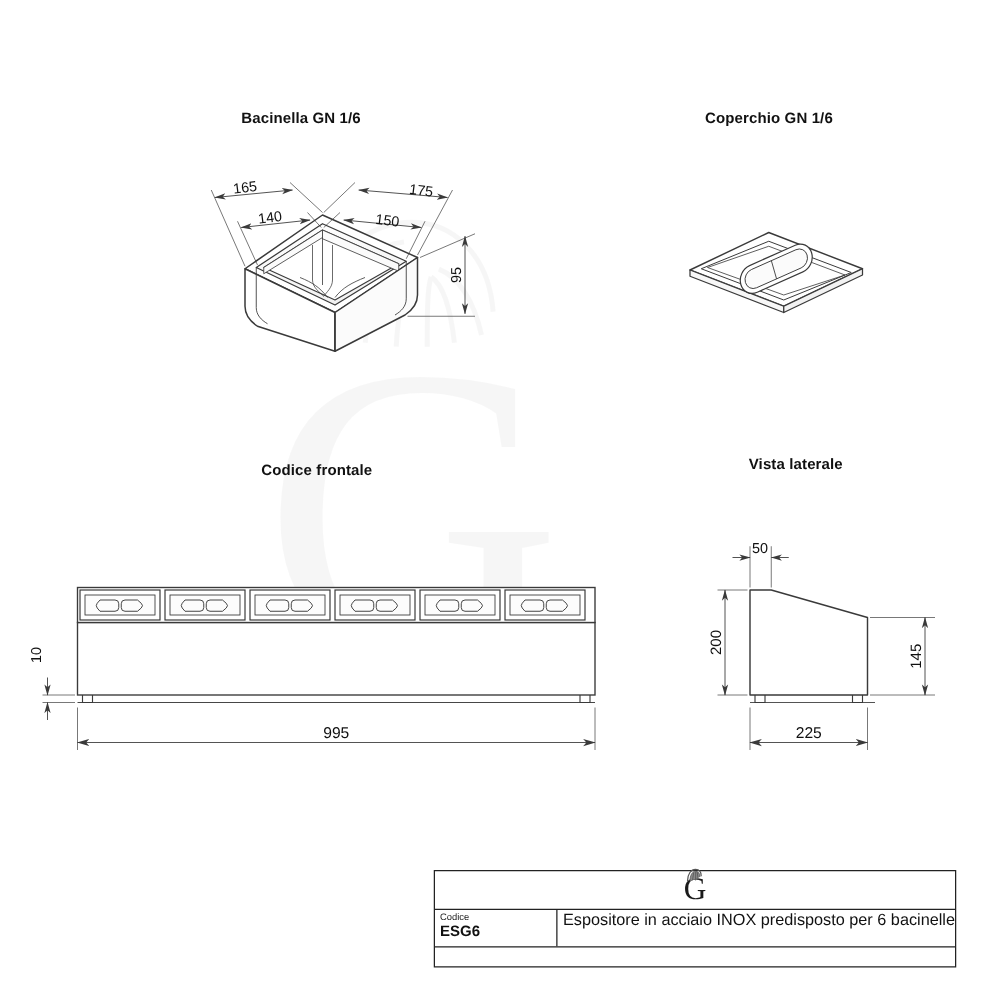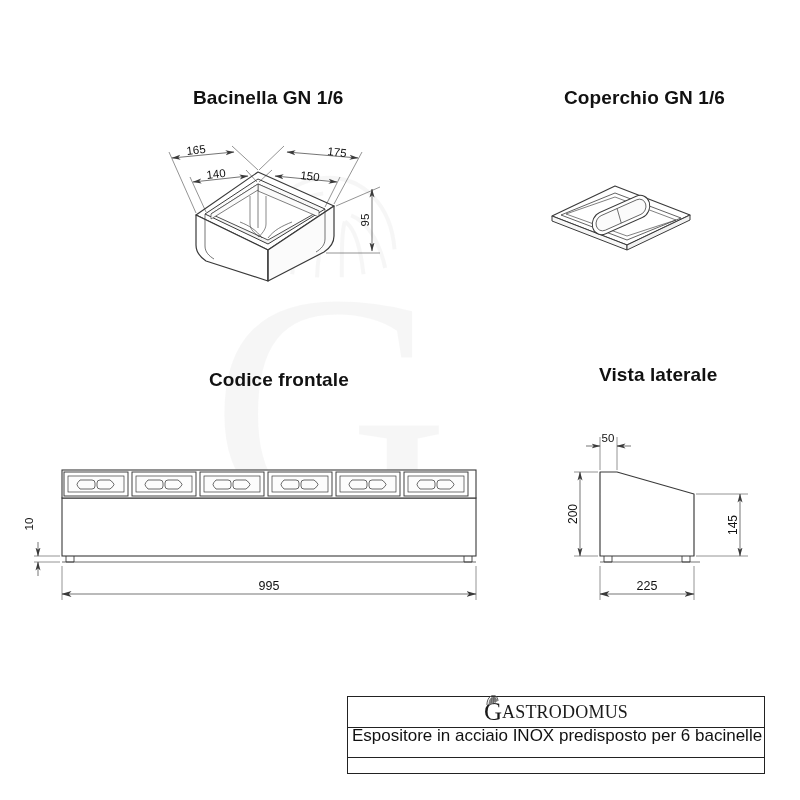--- a/index.html
+++ b/index.html
@@ -17,21 +17,21 @@
   #sheet {
     position: absolute;
     inset: 0;
     width: 800px;
     height: 800px;
   }
   .view-title {
     position: absolute;
     font-family: "Liberation Sans", sans-serif;
     font-weight: bold;
-    font-size: 19px;
+    font-size: 12px;
     color: #111111;
     white-space: nowrap;
     letter-spacing: 0.1px;
   }
   #title-bacinella { left: 193px; top: 87px; }
   #title-coperchio { left: 532px; top: 87px; margin-left: 32px; }
   #title-frontale  { left: 209px; top: 369px; }
   #title-laterale  { left: 599px; top: 364px; }
 
   
@@ -102,21 +102,21 @@
     font-family: "Liberation Sans", sans-serif;
   }
   .tb-value-code {
     font-size: 12px;
     font-weight: bold;
     color: #111111;
     line-height: 14px;
     font-family: "Liberation Sans", sans-serif;
   }
   .tb-value-descr {
-    font-size: 17px;
+    font-size: 13px;
     color: #111111;
     line-height: 14px;
     font-family: "Liberation Sans", sans-serif;
     white-space: nowrap;
   }
   #tb-foot-row {
     flex: 1;
     display: flex;
     align-items: center;
     padding-left: 5px;
@@ -365,24 +365,27 @@
       <span style="position:relative;">
         <svg id="logo-mark" width="13" height="13" viewBox="0 0 13 13">
           <path d="M1,11 C1,5 4,1.5 7.5,1.5 C10.5,1.5 12,4 12,7" fill="none" stroke="#555555" stroke-width="1"></path>
           <path d="M3,11 C3,6 5,3 7.5,3 C9.8,3 11,5 11,7.6" fill="#8a8a8a" stroke="#555555" stroke-width="0.6"></path>
           <line x1="5" y1="10.4" x2="6" y2="4" stroke="#4a4a4a" stroke-width="0.55"></line>
           <line x1="7.5" y1="10.4" x2="7.6" y2="3.3" stroke="#4a4a4a" stroke-width="0.55"></line>
           <line x1="9.6" y1="10" x2="8.8" y2="3.7" stroke="#4a4a4a" stroke-width="0.55"></line>
         </svg>
         <span class="logo-g">G</span>
       </span>
-      <span class="logo-rest">ASTRODOMUS</span>
     </div>
   </div>
 
   <div id="tb-mid-row">
+    <div id="tb-cell-codice">
+      <div class="tb-label">Codice</div>
+      <div class="tb-value-code">ESG6</div>
+    </div>
     <div id="tb-cell-descr">
       <div class="tb-value-descr">Espositore in acciaio INOX predisposto per 6 bacinelle</div>
     </div>
   </div>
 
 
 </div>
 
 </body></html>

